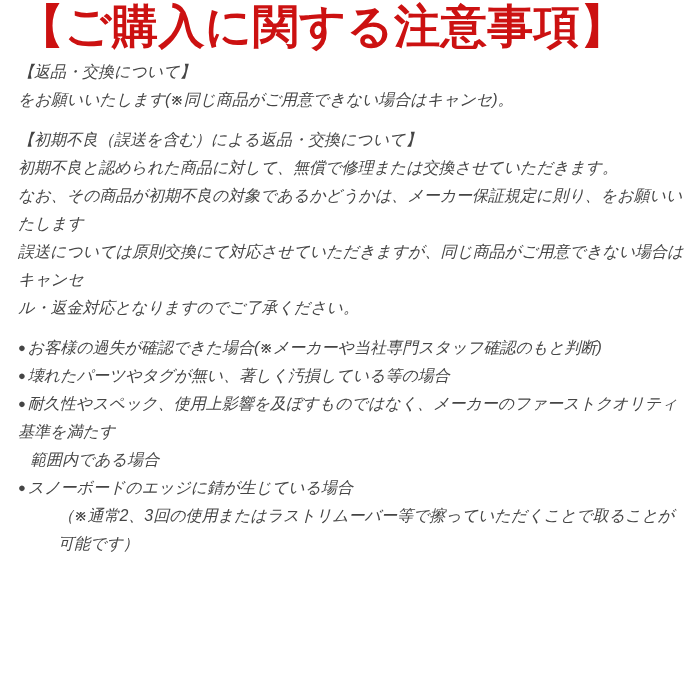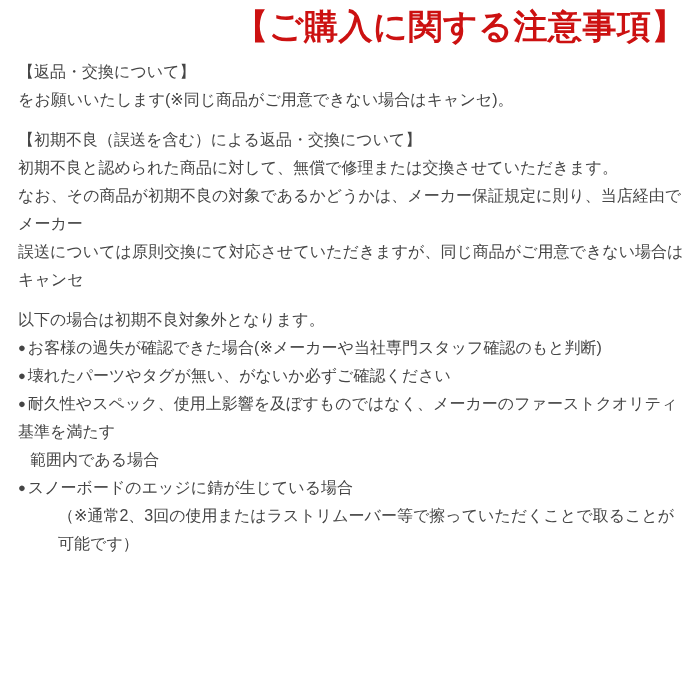--- a/index.html
+++ b/index.html
@@ -5,30 +5,30 @@
   html, body { margin: 0; padding: 0; }
   body {
     width: 700px; height: 700px;
     background: #ffffff;
     overflow: hidden;
     font-family: "Liberation Sans", "DejaVu Sans", sans-serif;
     color: #454545;
   }
   .doc { padding: 6px 14px 0 18px; }
   .title {
-    text-align: right;
+    text-align: left;
     color: #cc1111;
-    font-size: 34px;
+    font-size: 46px;
     font-weight: bold;
     line-height: 40px;
     letter-spacing: 0.5px;
     margin-bottom: 12px;
     white-space: nowrap;
   }
-  .section { margin-bottom: 12px; }
+  .section { margin-bottom: 12px; font-style: italic; }
   .line {
     font-size: 16px;
     line-height: 28px;
   }
   .bullet .glyph {
     font-size: 13px;
     margin-right: 2px;
     vertical-align: 1px;
   }
   .cont { padding-left: 12px; }
@@ -42,33 +42,33 @@
   <div class="title">【ご購入に関する注意事項】</div>
 
   <div class="section">
     <div class="line">【返品・交換について】</div>
     <div class="line">をお願いいたします(※同じ商品がご用意できない場合はキャンセ)。</div>
   </div>
 
   <div class="section">
     <div class="line">【初期不良（誤送を含む）による返品・交換について】</div>
     <div class="line">初期不良と認められた商品に対して、無償で修理または交換させていただきます。</div>
-    <div class="line">なお、その商品が初期不良の対象であるかどうかは、メーカー保証規定に則り、当店経由でメーカー</div>
+    <div class="line">なお、その商品が初期不良の対象であるかどうかは、メーカー保証規定に則り、をお願いいたします</div>
     <div class="line">誤送については原則交換にて対応させていただきますが、同じ商品がご用意できない場合はキャンセ</div>
+    <div class="line">ル・返金対応となりますのでご了承ください。</div>
   </div>
 
   <div class="section">
-    <div class="line">以下の場合は初期不良対象外となります。</div>
 
     <div class="line bullet">
       <span class="glyph">●</span><span>お客様の過失が確認できた場合(※メーカーや当社専門スタッフ確認のもと判断)</span>
     </div>
 
     <div class="line bullet">
-      <span class="glyph">●</span><span>壊れたパーツやタグが無い、がないか必ずご確認ください</span>
+      <span class="glyph">●</span><span>壊れたパーツやタグが無い、著しく汚損している等の場合</span>
     </div>
 
     <div class="line bullet">
       <span class="glyph">●</span><span>耐久性やスペック、使用上影響を及ぼすものではなく、メーカーのファーストクオリティ基準を満たす</span>
     </div>
     <div class="line cont">範囲内である場合</div>
 
     <div class="line bullet">
       <span class="glyph">●</span><span>スノーボードのエッジに錆が生じている場合</span>
     </div>

